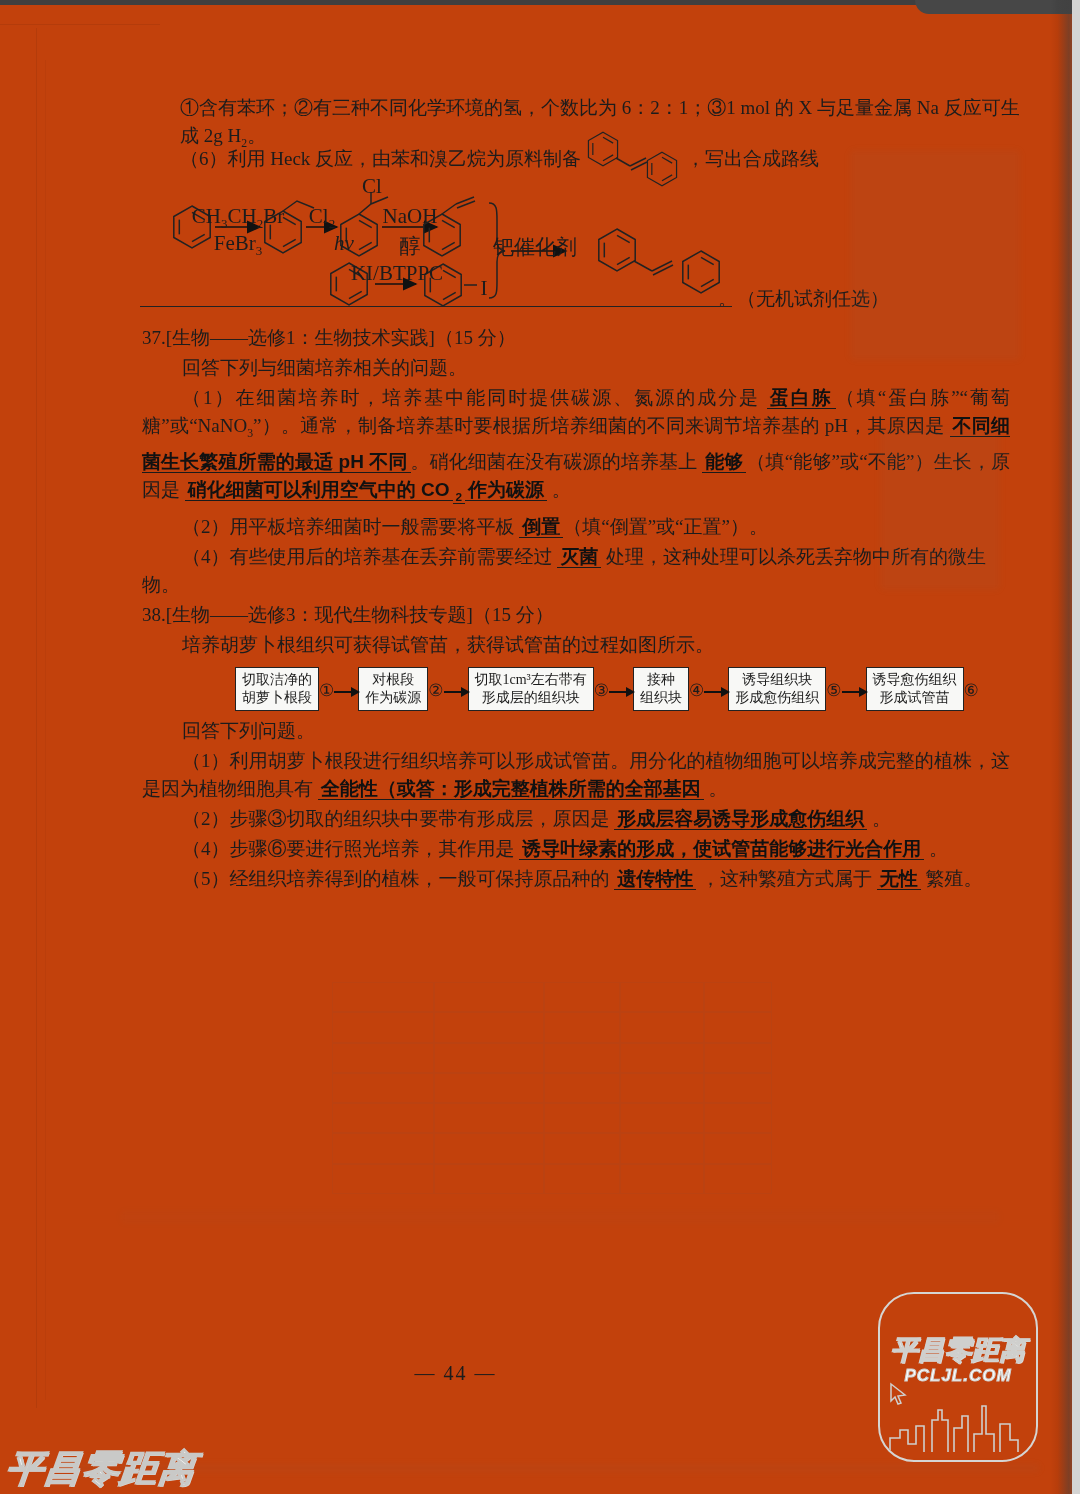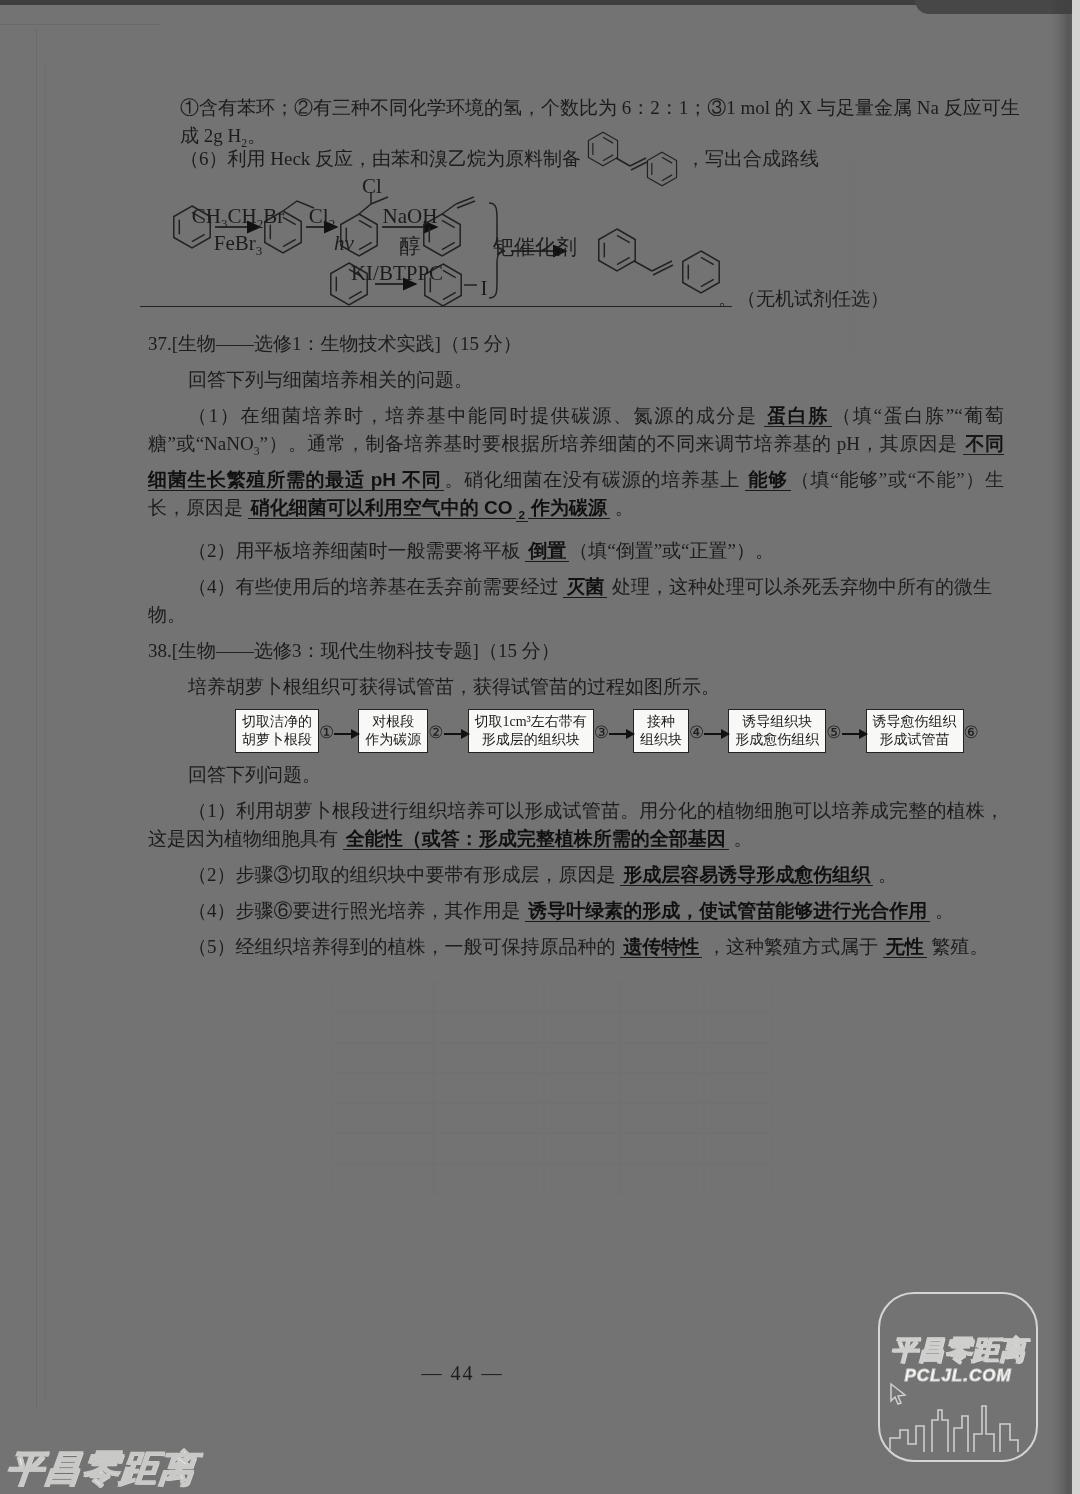--- a/index.html
+++ b/index.html
@@ -1,22 +1,22 @@
 <!DOCTYPE html>
 <html><head>
 <meta charset="utf-8">
 <style>
   html,body{margin:0;padding:0;width:1080px;height:1494px;overflow:hidden;background:#ededec;}
-  .page{position:relative;width:1080px;height:1494px;background:#737373;
+  .page{position:relative;width:1080px;height:1494px;background:#c2410c;
         font-family:"Liberation Serif","DejaVu Serif",serif;color:#1c1c1c;}
   .abs{position:absolute;margin:0;}
   p{margin:0;}
   
   #maintext{position:absolute;left:140px;top:322px;width:872px;font-size:19px;line-height:28px;}
-  #maintext p{margin:8px;}
+  #maintext p{margin:2px;}
   .indent{text-indent:40px;}
   .jst{text-align:justify;}
   .ans{font-family:"Liberation Sans","DejaVu Sans",sans-serif;font-weight:bold;
        border-bottom:1.6px solid #1a1a1a;padding:0 3px;color:#111;}
   sub{font-size:0.62em;}
   .it{font-style:italic;margin-left:44px;}
   
   #chem-line1{position:absolute;left:180px;top:94px;width:850px;font-size:19px;line-height:28px;}
   #chem-line6{position:absolute;left:180px;top:128px;height:62px;display:flex;align-items:center;font-size:19px;}
   
@@ -42,21 +42,21 @@
   .smudge{position:absolute;background:rgba(120,120,120,0.06);filter:blur(3px);border-radius:4px;}
   
   #edge-top{position:absolute;left:0;top:0;width:1080px;height:5px;background:#3f3f3f;}
   #edge-top-right{position:absolute;right:0;top:0;width:165px;height:14px;background:#474747;
         border-radius:0 0 0 70px;}
   #edge-right{position:absolute;top:0;right:8px;width:22px;height:1494px;
         background:linear-gradient(to right,rgba(0,0,0,0) 0%,rgba(0,0,0,0.06) 35%,rgba(60,60,60,0.5) 85%,rgba(60,60,60,0.4) 100%);}
   #edge-right-outer{position:absolute;top:0;right:0;width:8px;height:1494px;background:#d4d4d3;}
   .edge-line{position:absolute;background:rgba(0,0,0,0.07);}
   
-  #page-number{position:absolute;left:15px;top:1362px;width:895px;text-align:center;
+  #page-number{position:absolute;left:8px;top:1362px;width:895px;text-align:center;
         font-size:20px;letter-spacing:2px;}
   
   #wm-left{position:absolute;left:6px;top:1444px;font-size:37px;font-weight:bold;font-style:italic;
         color:#fbfbfa;-webkit-text-stroke:1.3px #c9c9c7;text-shadow:1px 1px 0 #d8d8d6;
         transform:skewX(-6deg);letter-spacing:1px;white-space:nowrap;}
   #wm-badge{position:absolute;left:878px;top:1292px;width:156px;height:166px;
         border:2.5px solid #d5d5d3;border-radius:36px;overflow:hidden;}
   #wm-badge .t1{position:absolute;left:0;top:38px;width:100%;text-align:center;font-size:27px;
         font-weight:bold;font-style:italic;color:#fbfbfa;-webkit-text-stroke:1.1px #cfcfcd;
         text-shadow:1px 1px 0 #dededc;white-space:nowrap;}

